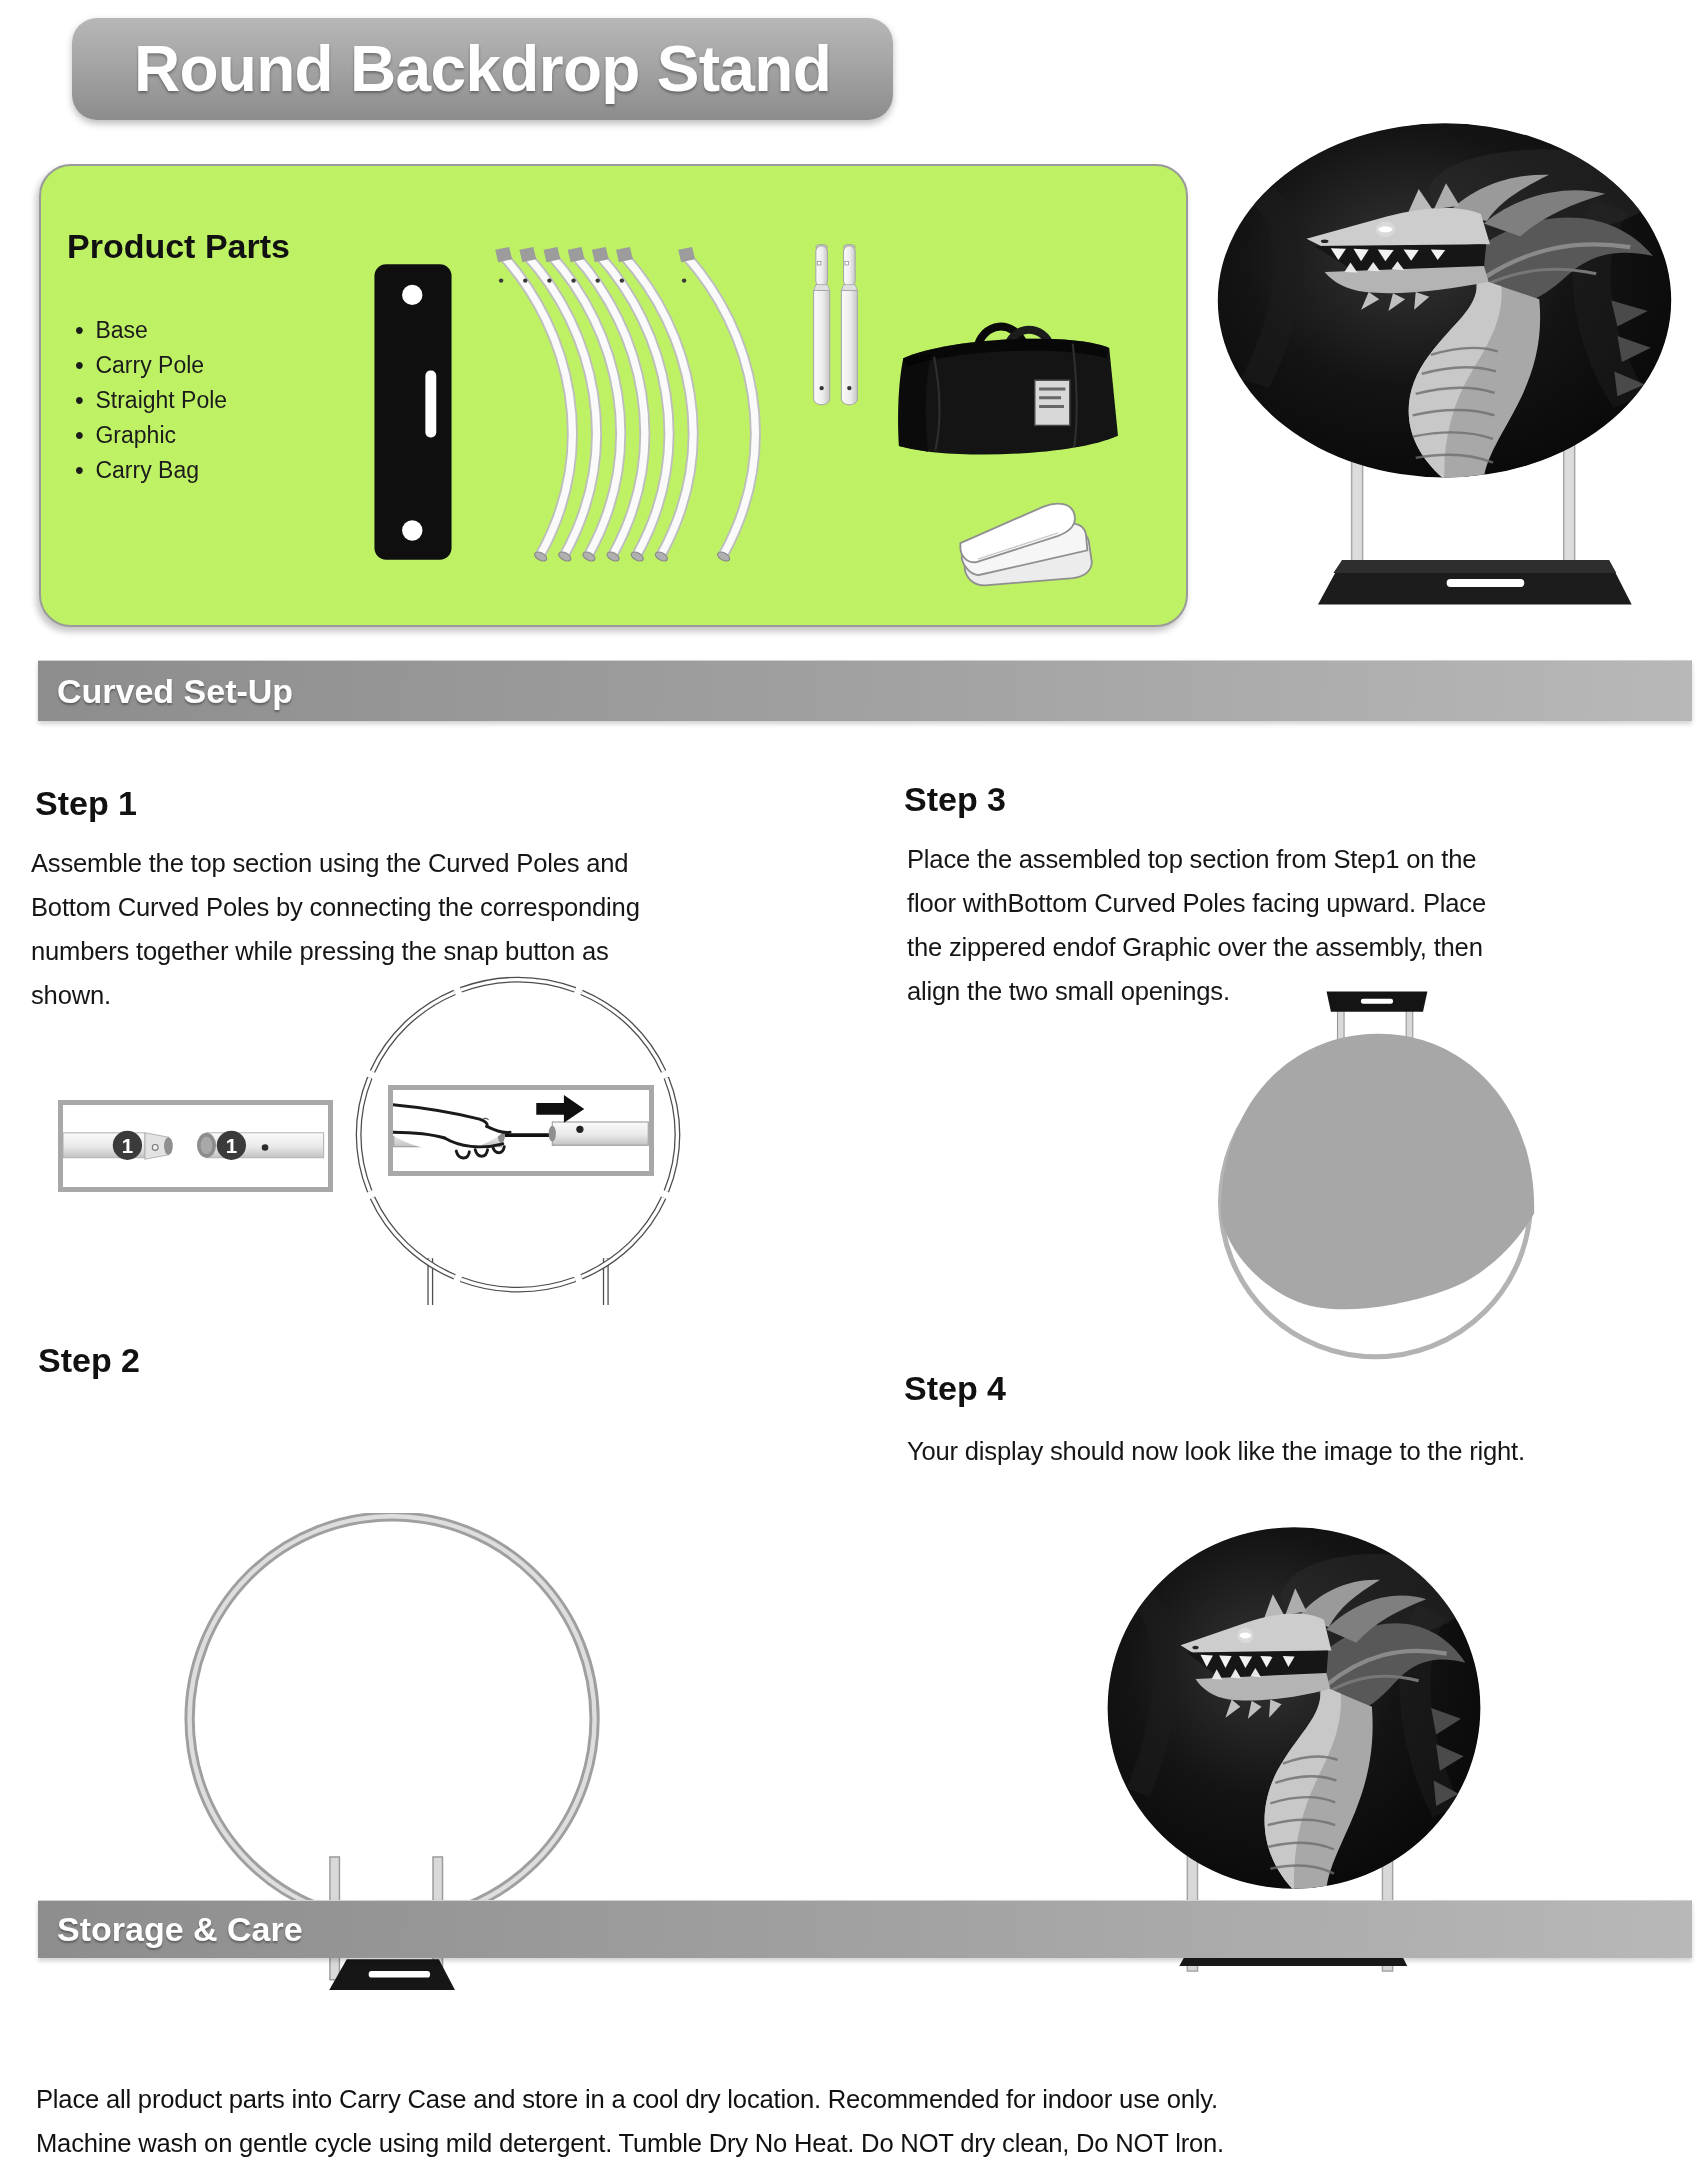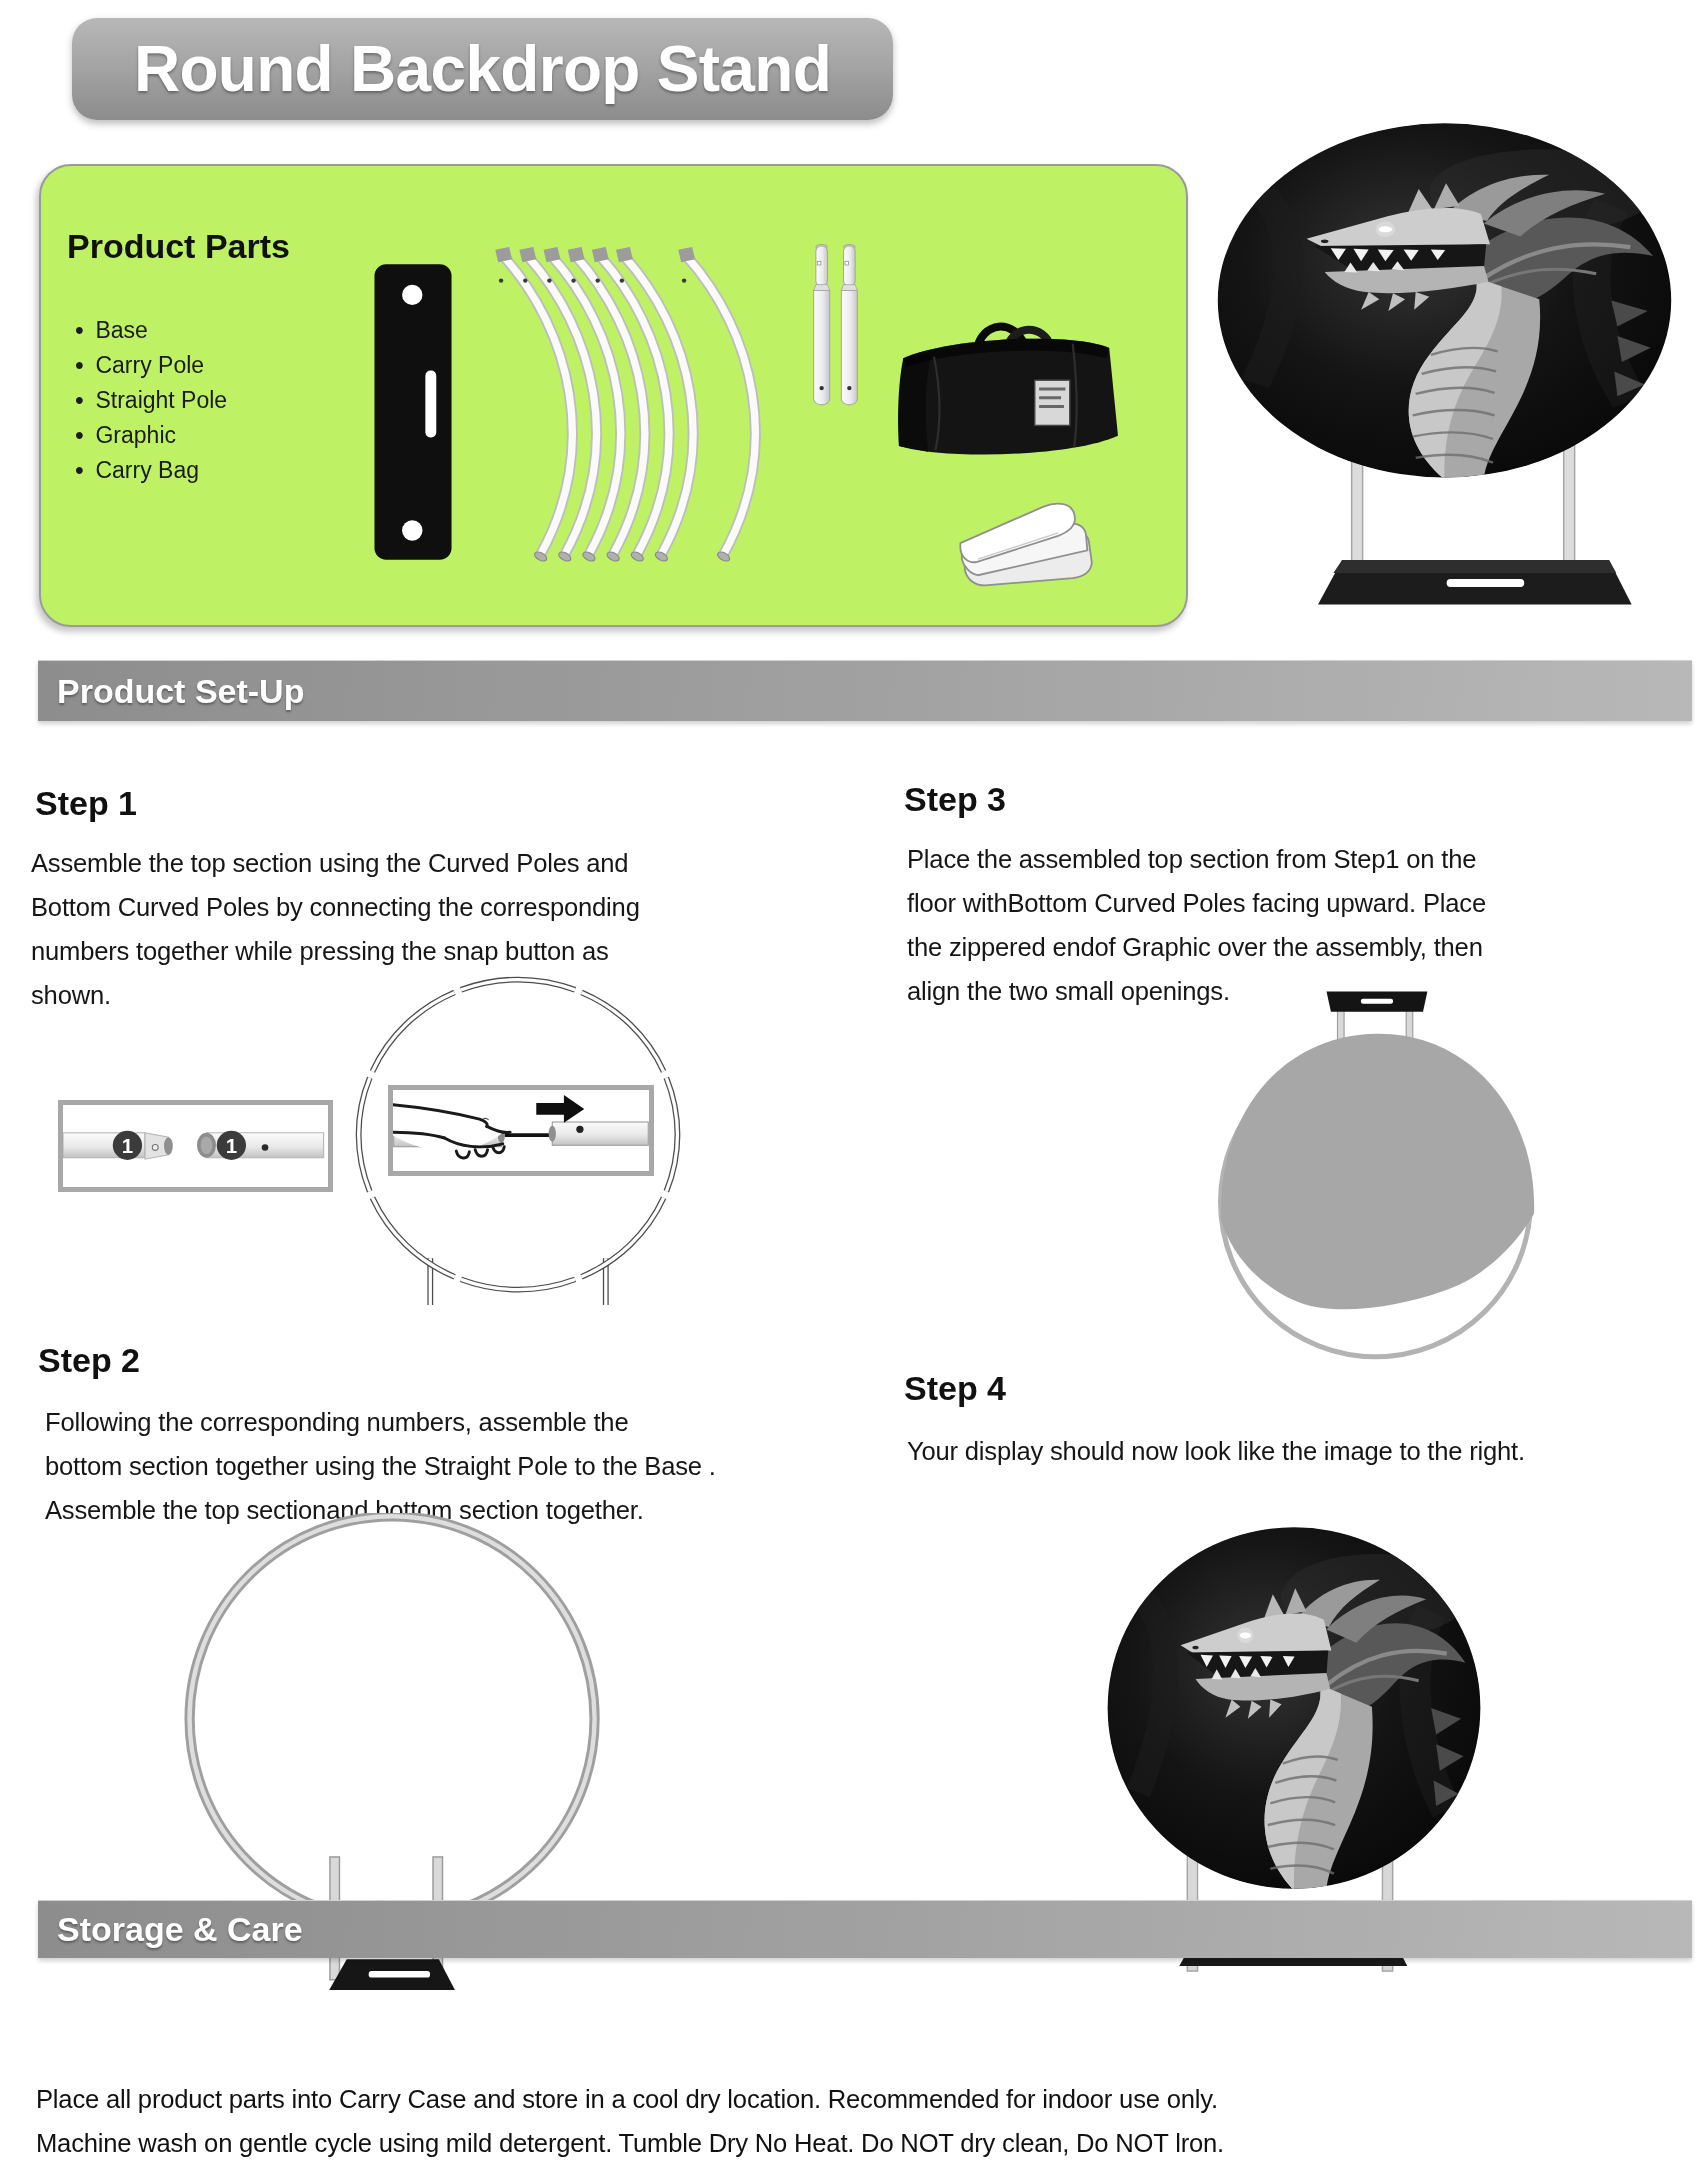--- a/index.html
+++ b/index.html
@@ -244,37 +244,34 @@
     <rect x="478" y="420" width="15" height="270" fill="#dcdcdc" stroke="#a5a5a5" stroke-width="2"></rect>
     <g transform="translate(315,311) scale(1.037,0.81) translate(-300,-300)">
       <use href="#dragonArt"></use>
     </g>
     <path d="M175,666 L540,666 L571,727 L142,727 Z" fill="#1c1c1c"></path>
     <path d="M175,666 L540,666 L550,684 L163,684 Z" fill="#2e2e2e"></path>
     <rect x="318" y="692" width="106" height="11" rx="5" fill="#ffffff"></rect>
   </svg>
 
   <div class="section-banner" id="banner-display">
-    <span>Product Set-Up</span>
+    <span>Curved Set-Up</span>
   </div>
 
   <h3 class="step-h" id="step1-h">Step 1</h3>
   <p class="step-p" id="step1-p">Assemble the top section using the Curved Poles  and
 Bottom Curved Poles by connecting the corresponding
 numbers together while pressing the snap button as
 shown.</p>
   <h3 class="step-h" id="step3-h">Step 3</h3>
   <p class="step-p" id="step3-p">Place the assembled top section from Step1 on the
 floor withBottom Curved Poles facing upward. Place
 the zippered endof Graphic over the assembly, then
 align the two small openings.</p>
   <h3 class="step-h" id="step2-h">Step 2</h3>
-  <p class="step-p" id="step2-p">Following the corresponding numbers, assemble the
-bottom section together using the Straight Pole to the Base .
-Assemble the top sectionand bottom section together.</p>
   <h3 class="step-h" id="step4-h">Step 4</h3>
   <p class="step-p" id="step4-p">Your display should now look like the image to the right.</p>
 
   <svg class="fig" style="left:344px;top:967px" width="351" height="344" viewBox="0 0 480 470">
     <line x1="118" y1="398" x2="118" y2="462" stroke="#4d4d4d" stroke-width="8"></line>
     <line x1="118" y1="398" x2="118" y2="462" stroke="#ffffff" stroke-width="4.5"></line>
     <line x1="358" y1="398" x2="358" y2="462" stroke="#4d4d4d" stroke-width="8"></line>
     <line x1="358" y1="398" x2="358" y2="462" stroke="#ffffff" stroke-width="4.5"></line>
     <ellipse cx="238" cy="229" rx="218" ry="212" fill="none" stroke="#4d4d4d" stroke-width="8" pathLength="1000" stroke-dasharray="118 7" stroke-dashoffset="59"></ellipse>
     <ellipse cx="238" cy="229" rx="218" ry="212" fill="none" stroke="#ffffff" stroke-width="4.5" pathLength="1000" stroke-dasharray="118 7" stroke-dashoffset="59"></ellipse>

